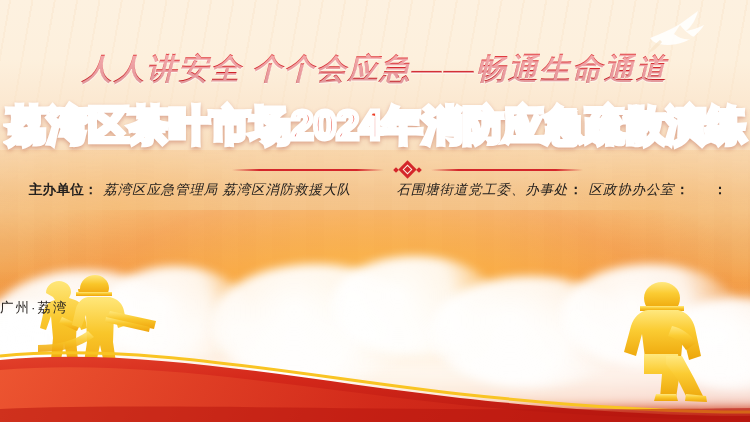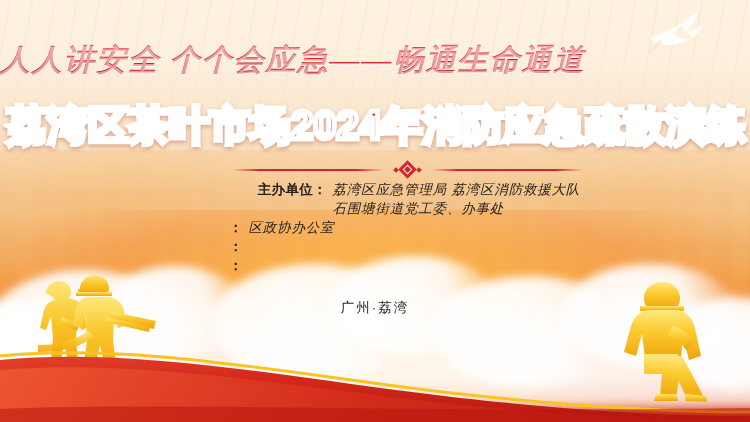--- a/index.html
+++ b/index.html
@@ -135,21 +135,22 @@
   .fig svg { display:block; }
   .fig-left  { left: 18px;  bottom: 26px; }
   .fig-right { right: 28px; bottom: 20px; }
 
   
   .dove { position:absolute; left: 640px; top: 8px; opacity:.95; }
 
   
   .subtitle {
     position: absolute;
-    left: 0; right: 0; top: 40px;
+    left: 0; right: 0; top: 49px;
+    text-align: center;
     font-family: "Liberation Serif", "DejaVu Serif", serif;
     font-size: 30px;
     font-weight: 700;
     font-style: italic;
     letter-spacing: 2px;
     color: #d4262a;
     background: linear-gradient(180deg, #e8484a 0%, #d1232a 55%, #b51b22 100%);
     -webkit-background-clip: text;
             background-clip: text;
     -webkit-text-fill-color: transparent;
@@ -217,21 +218,21 @@
     border: 1.5px solid #fdf2e4;
   }
   .divider .div-line.left  { transform: translateX(32px); }
   .divider .div-line.right { transform: translateX(32px); }
 
   
   .orgs {
     position: absolute;
     left: 0; right: 0; top: 181px;
     display: flex;
-    flex-direction: column;
+    flex-direction: row;
     align-items: center;
     gap: 1px;
     color: #23201e;
     font-size: 13.5px;
   }
   .org-row {
     display: flex;
     align-items: baseline;
     width: 292px;
   }
@@ -249,21 +250,21 @@
     white-space: nowrap;
     font-style: italic;
   }
   .org-row.cont .org-label,
   .org-row.cont .org-colon { visibility: hidden; }
 
   
   .meta {
     position: absolute;
     left: 0; right: 0; top: 296px;
-    text-align: center;
+    text-align: left;
     color: #2a2522;
     font-size: 13.5px;
     letter-spacing: 2px;
     line-height: 1.75;
   }
 </style>
 </head>
 <body>
 
 <div class="poster">

